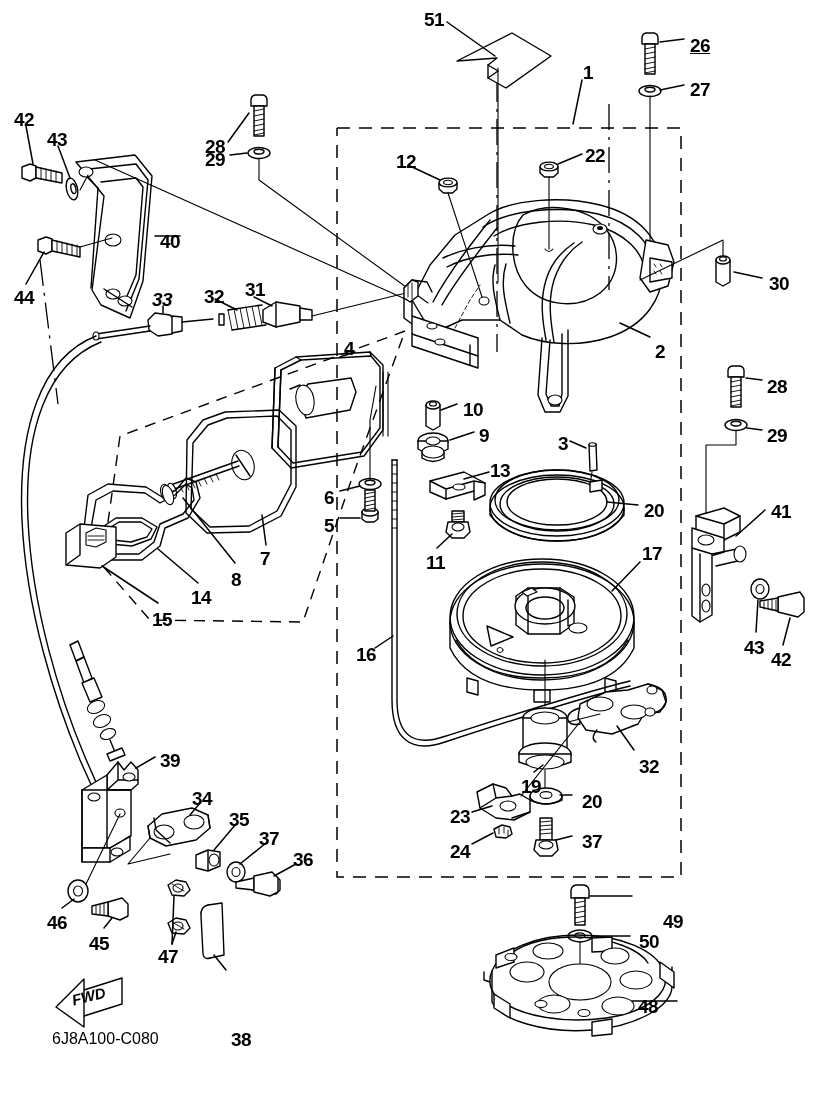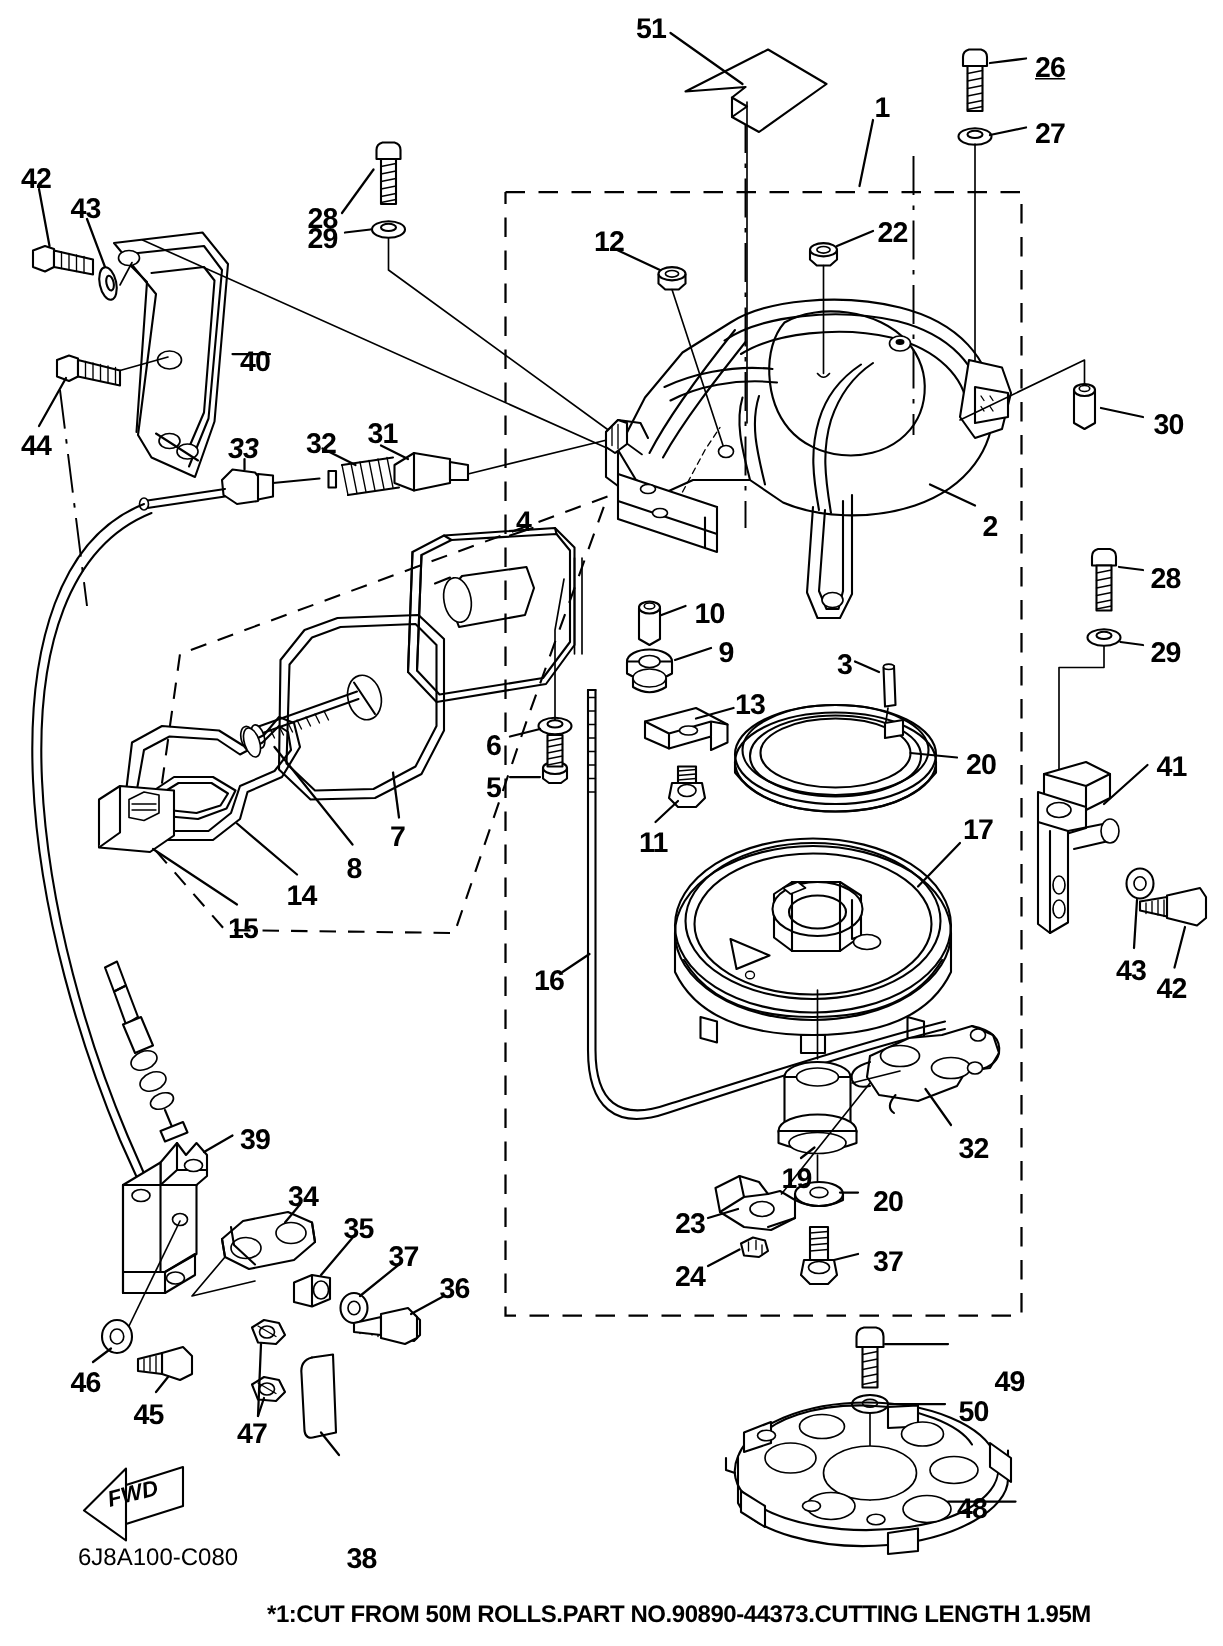--- a/index.html
+++ b/index.html
@@ -704,15 +704,14 @@
       <div class="lbl" style="left: 89px; top: 934px;">45</div>
       <div class="lbl" style="left: 158px; top: 947px;">47</div>
       <div class="lbl" style="left: 641px; top: 912px; margin-left: 22px;">49</div>
       <div class="lbl" style="left: 639px; top: 932px;">50</div>
       <div class="lbl" style="left: 231px; top: 1030px;">38</div>
       <div class="lbl" style="left: 638px; top: 997px;">48</div>
     </div>
 
   <div class="fwd-text">FWD</div>
   <div class="drawing-no">6J8A100-C080</div>
-  <div class="footnote">*1:CUT FROM 50M ROLLS.PART NO.90890-44373.CUTTING LENGTH 1.95M</div>
 
 </div>
 
 </body></html>

